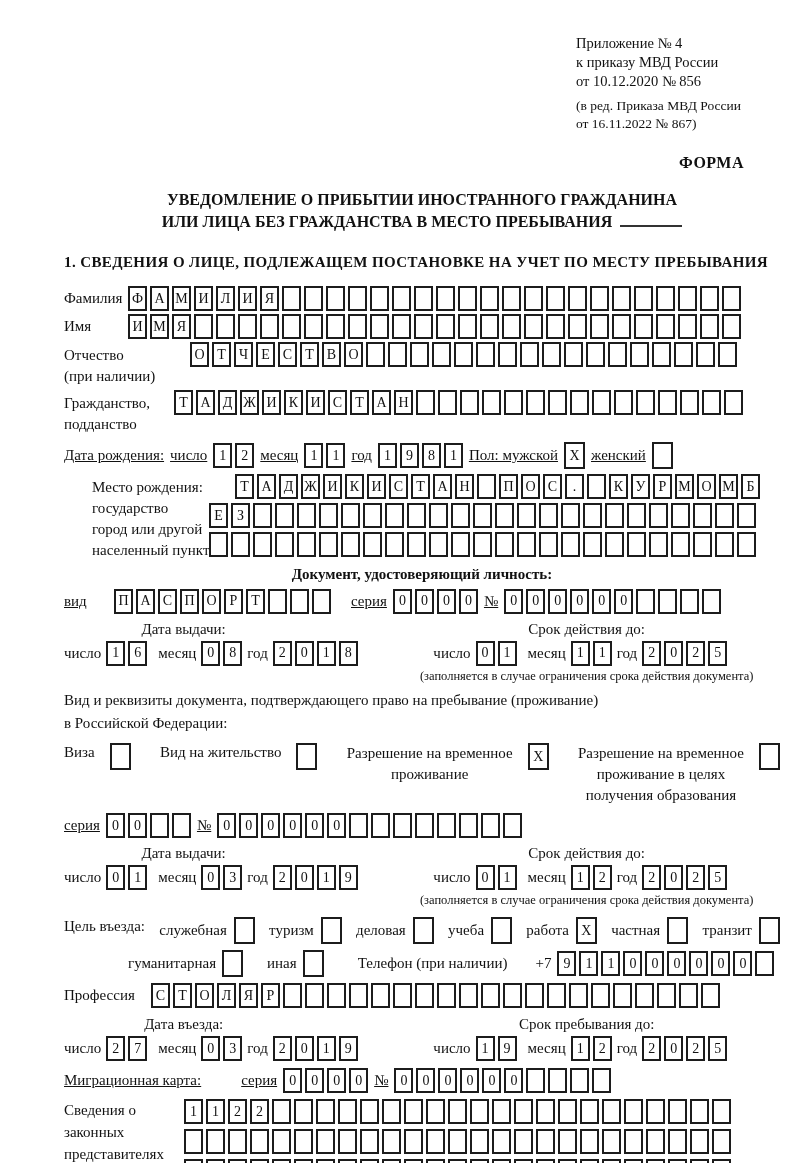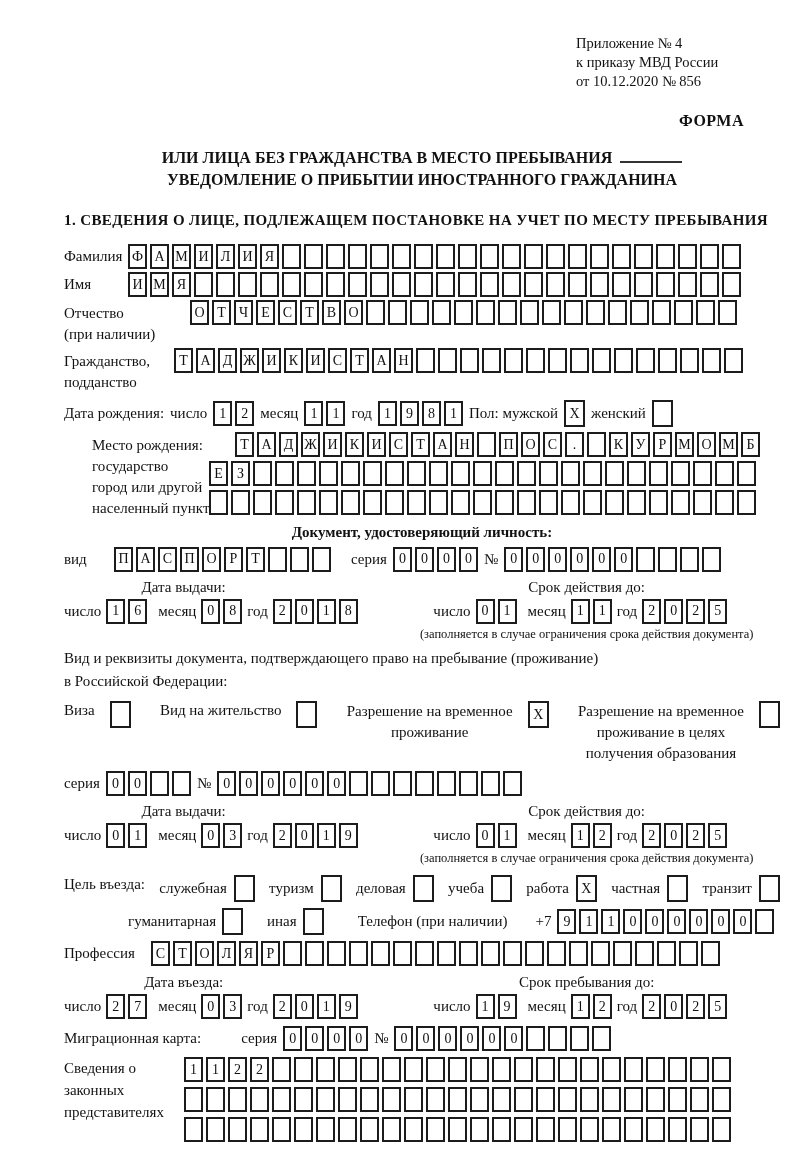--- a/index.html
+++ b/index.html
@@ -30,21 +30,21 @@
     display: flex; align-items: center; justify-content: center;
     font-size: 14px; background: #fff;
   }
   .row { display: flex; align-items: flex-start; margin-bottom: 3px; }
   .row .lbl { flex: 0 0 auto; padding-top: 3px; }
   .lbl-2l div, .lbl-ml div { line-height: 21px; }
   .w64 { width: 64px; } .w110 { width: 110px; } .w126 { width: 126px; }
   .w143 { width: 143px; margin-left: 28px; } .w120 { width: 120px; } .w87 { width: 87px; }
 
   .inline-row { display: flex; align-items: center; gap: 6px; margin: 7px 0 5px 0; white-space: nowrap; }
-  .inline-row .txt { flex: 0 0 auto; }
+  .inline-row .txt { flex: 0 0 auto; text-decoration: underline; }
 
   .checkbox {
     width: 21px; height: 27px; flex: 0 0 auto; border: 2px solid #1c1c1c;
     display: inline-flex; align-items: center; justify-content: center; font-size: 14px;
   }
 
   .stack { display: flex; flex-direction: column; gap: 4px; }
   .offset-left { margin-left: -26px; }
 
   .doc-heading { text-align: center; font-weight: bold; margin: 4px 0 5px 0; }
@@ -73,26 +73,30 @@
 </style>
 </head>
 <body>
 
 <div class="page">
 
   <div class="annex">
     <div class="line">Приложение № 4</div>
     <div class="line">к приказу МВД России</div>
     <div class="line">от 10.12.2020 № 856</div>
+    <div class="edition">
+      <div class="line">(в ред. Приказа МВД России</div>
+      <div class="line">от 16.11.2022 № 867)</div>
+    </div>
   </div>
   <div class="form-label">ФОРМА</div>
 
   <div class="title">
+    <div>УВЕДОМЛЕНИЕ О ПРИБЫТИИ ИНОСТРАННОГО ГРАЖДАНИНА</div>
     <div><span>ИЛИ ЛИЦА БЕЗ ГРАЖДАНСТВА В МЕСТО ПРЕБЫВАНИЯ</span><span class="blank-line"></span></div>
-    <div>УВЕДОМЛЕНИЕ О ПРИБЫТИИ ИНОСТРАННОГО ГРАЖДАНИНА</div>
   </div>
 
   <div class="sec-heading">1. СВЕДЕНИЯ О ЛИЦЕ, ПОДЛЕЖАЩЕМ ПОСТАНОВКЕ НА УЧЕТ ПО МЕСТУ ПРЕБЫВАНИЯ</div>
 
   <div class="row">
     <div class="lbl w64">Фамилия</div>
     <div class="cells">
         <span class="cell">Ф</span>
         <span class="cell">А</span>
         <span class="cell">М</span>

